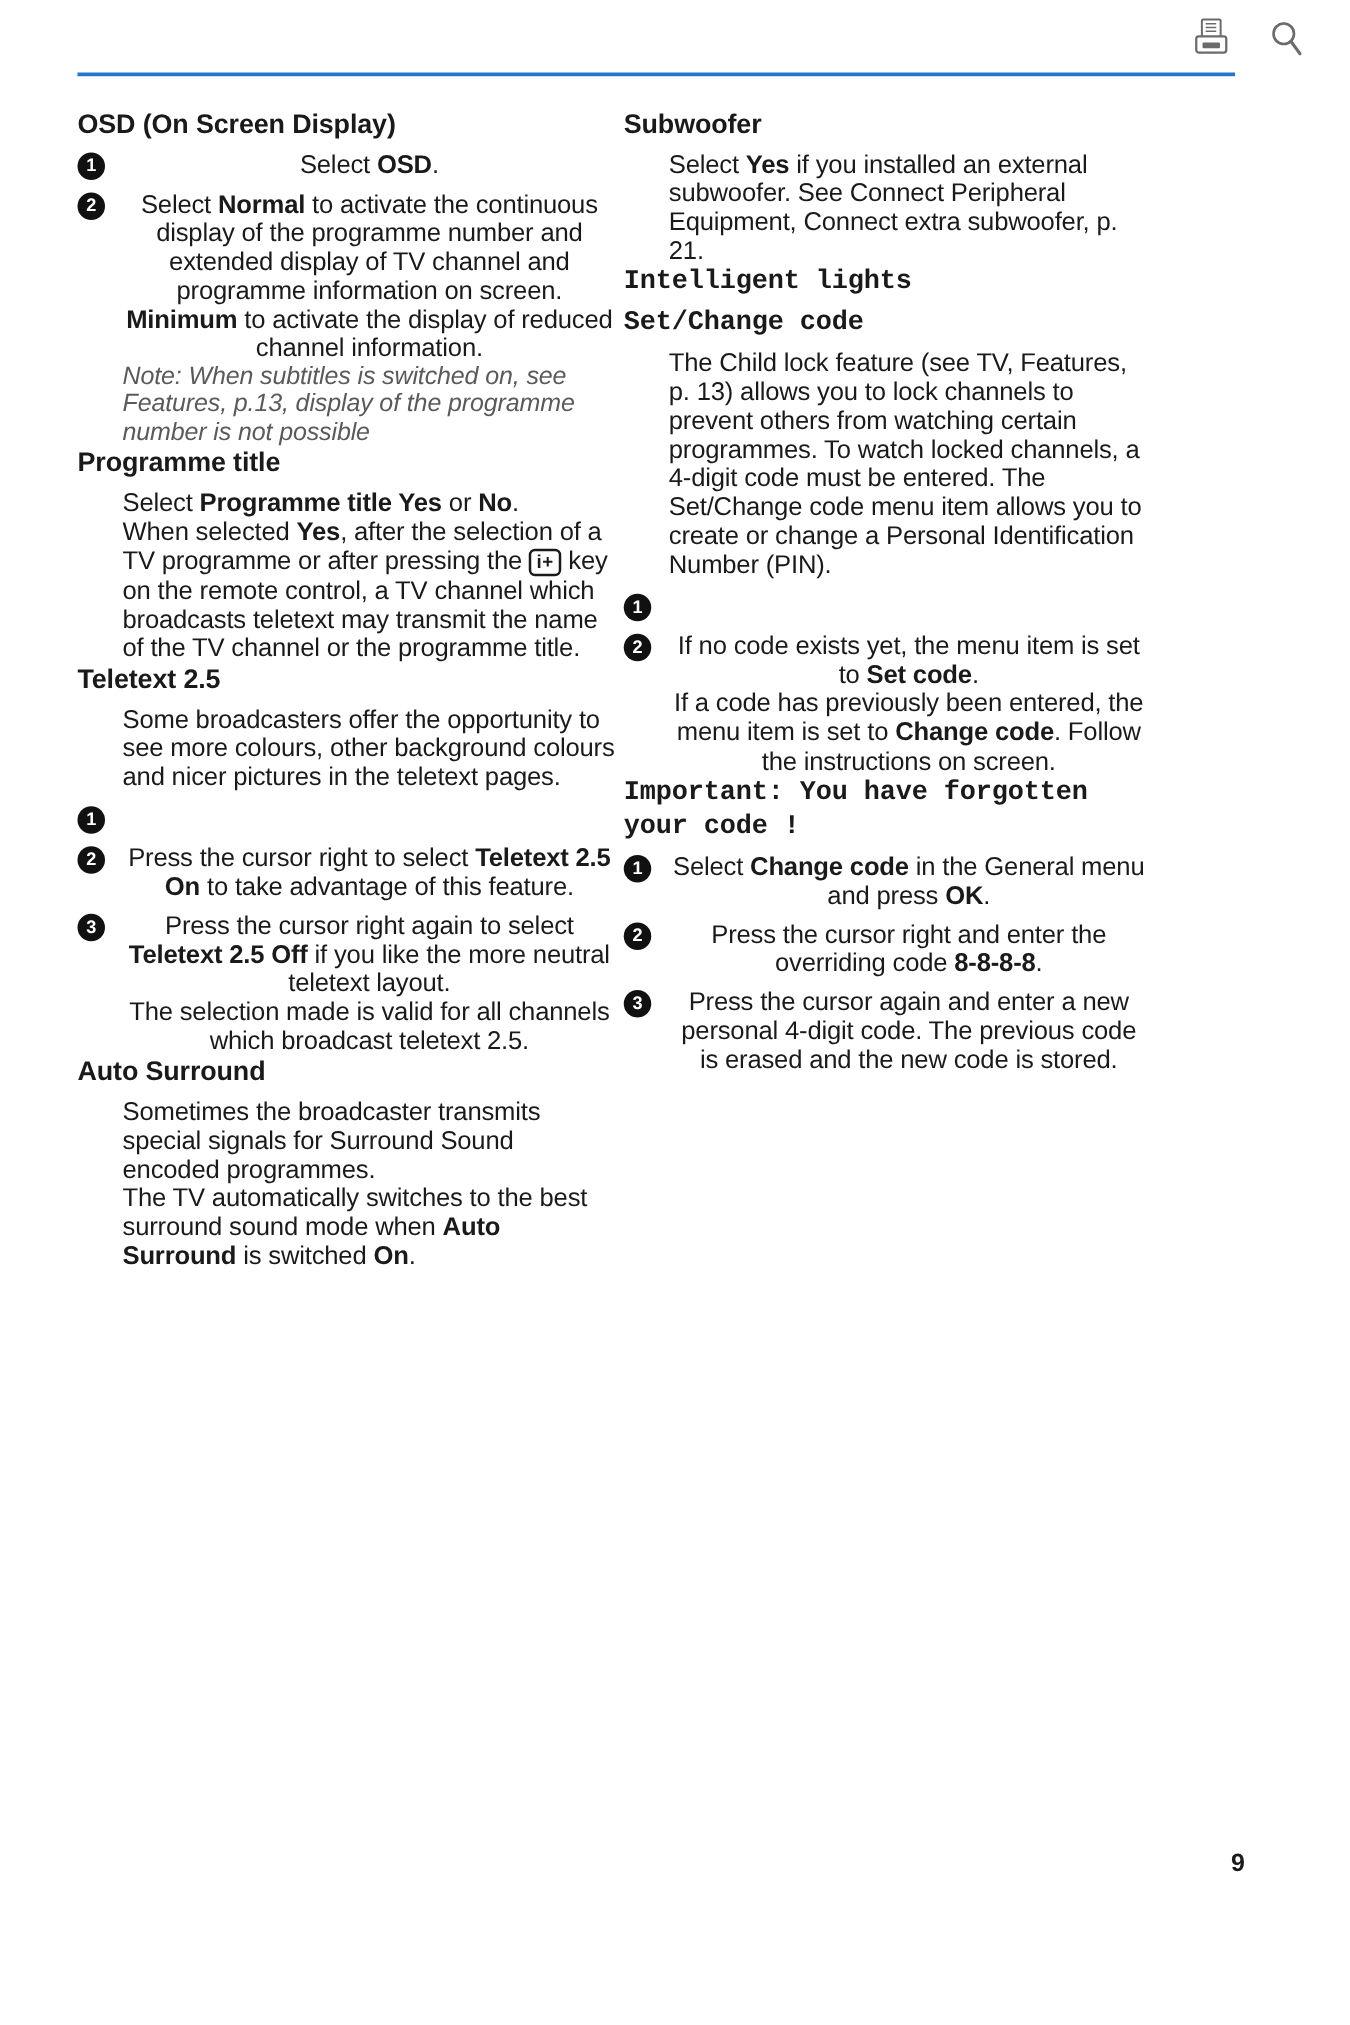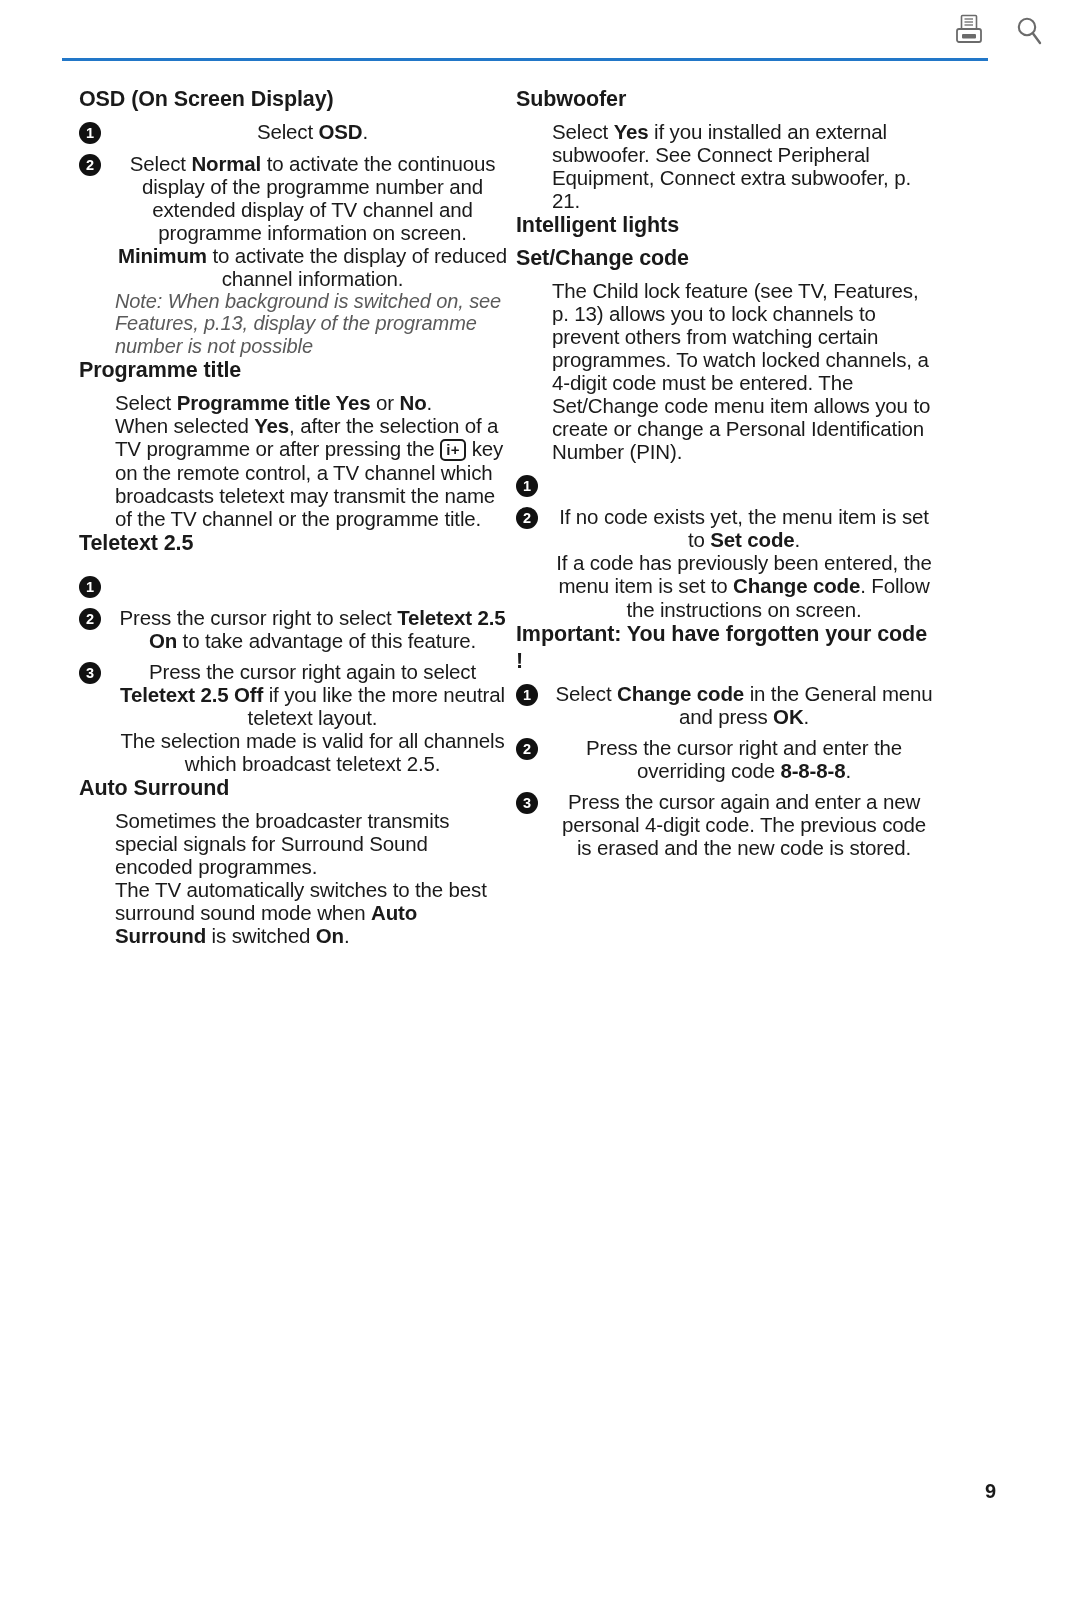--- a/index.html
+++ b/index.html
@@ -48,41 +48,40 @@
     height: 3px;
     background: #2277c8;
   }
 
   
   .page {
     position: absolute;
     top: 86px;
     left: 0;
     width: 919px;
-    margin-left: 17px;
   }
   .cols {
     display: flex;
     align-items: flex-start;
   }
   .col {
     box-sizing: border-box;
   }
   .col-left  { width: 470px; margin-left: 62px; }
   .col-right { width: 458px; margin-left: 6px; }
 
   h2.sec {
     font-size: 21.5px;
     font-weight: bold;
     margin: 0 0 6px 0;
     letter-spacing: -0.1px;
     line-height: 1.28;
   }
   .sec-gap { margin-top: 30px; }
-  .sec-gap-sm { margin-top: 24px; }
+  .sec-gap-sm { margin-top: 24px; font-family: Liberation Mono, monospace; }
 
   p.body {
     font-size: 20.5px;
     line-height: 1.125;
     margin: 0;
     padding-left: 36px;
     letter-spacing: -0.15px;
   }
   p.note {
     font-size: 20px;
@@ -182,26 +181,27 @@
       <div class="step">
         <span class="step-num">1</span>
         <span class="step-txt">Select <b>OSD</b>.</span>
       </div>
 
       <div class="step">
         <span class="step-num">2</span>
         <span class="step-txt">Select <b>Normal</b> to activate the continuous display of the programme number and extended display of TV channel and programme information on screen. <b>Minimum</b> to activate the display of reduced channel information.</span>
       </div>
 
-      <p class="note" style="padding-left:36px;margin-top:0;">Note: When background is switched on, see Features, p.13, display of the programme number is not possible</p>
+      <p class="note" style="padding-left:36px;margin-top:0;">Note: When subtitles is switched on, see Features, p.13, display of the programme number is not possible</p>
 
       <h2 class="sec sec-gap">Programme title</h2>
       <p class="body">Select <b>Programme title  Yes</b> or <b>No</b>.<br>When selected <b>Yes</b>, after the selection of a TV programme or after pressing the <span class="key-glyph">i+</span> key on the remote control, a TV channel which broadcasts teletext may transmit the name of the TV channel or the programme title.</p>
 
       <h2 class="sec sec-gap">Teletext 2.5</h2>
+      <p class="body">Some broadcasters offer the opportunity to see more colours, other background colours and nicer pictures in the teletext pages.</p>
 
       <div style="height:10px"></div>
 
       <div class="step">
         <span class="step-num">1</span>
       </div>
       <div class="step">
         <span class="step-num">2</span>
         <span class="step-txt">Press the cursor right to select <b>Teletext 2.5 On</b> to take advantage of this feature.</span>
       </div>

